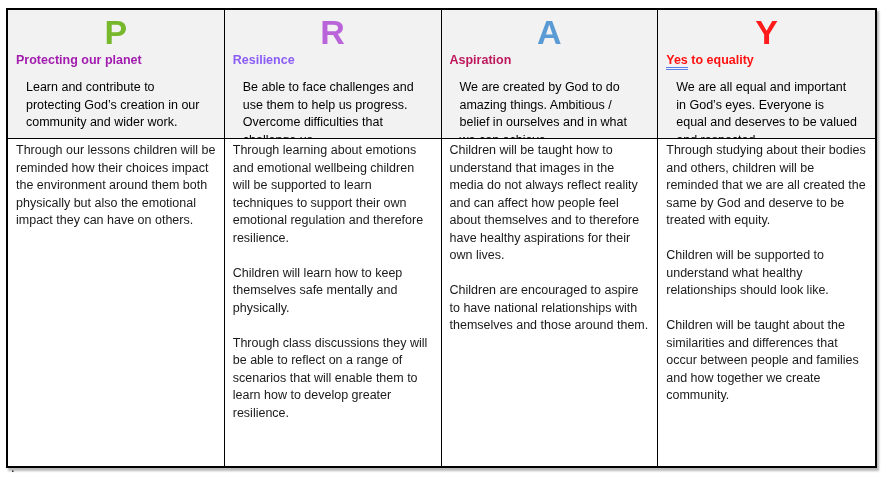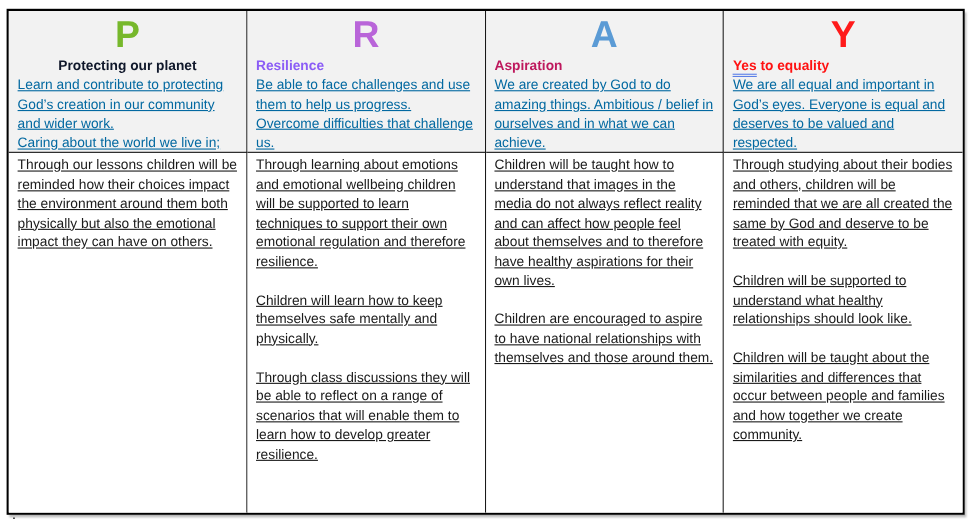--- a/index.html
+++ b/index.html
@@ -43,49 +43,47 @@
   .col-title {
     font-weight: 700;
     font-size: 12.5px;
     line-height: 18px;
   }
   .title-underline {
     border-bottom: 3px double #5b7fe8;
     padding-bottom: 0px;
   }
   .header-desc p {
-    margin: 0;
+    margin: 10px;
     font-size: 12.5px;
     line-height: 17.5px;
-    color: #0369a1;
-    text-decoration: underline;
+    color: #000000;
   }
   .body-cell { background: #ffffff; }
   .body-text p {
     margin: 0 0 17.5px 0;
     font-size: 12.5px;
     line-height: 17.5px;
     color: #1a1a1a;
-    text-decoration: underline;
   }
   .stray {
     position: absolute;
     left: 11px; top: 460px;
     font-size: 13px;
     color: #000;
   }
 </style>
 </head>
 <body>
 
 <div class="pray-table">
 
   <div class="cell header-cell">
     <div class="letter" style="color: rgb(119, 184, 44);">P</div>
-    <div class="col-title" style="color: #0f172a; text-align: center;"><span class="title-underline"></span><span>Protecting our planet</span></div>
+    <div class="col-title" style="color: #a21caf;"><span class="title-underline"></span><span>Protecting our planet</span></div>
     <div class="header-desc">
         <p>Learn and contribute to protecting God’s creation in our community and wider work.</p>
         <p>Caring about the world we live in;</p>
       </div>
   </div>
 
   <div class="cell header-cell">
     <div class="letter" style="color: rgb(185, 101, 217);">R</div>
     <div class="col-title" style="color: #8b5cf6;"><span class="title-underline"></span><span>Resilience</span></div>
     <div class="header-desc">

